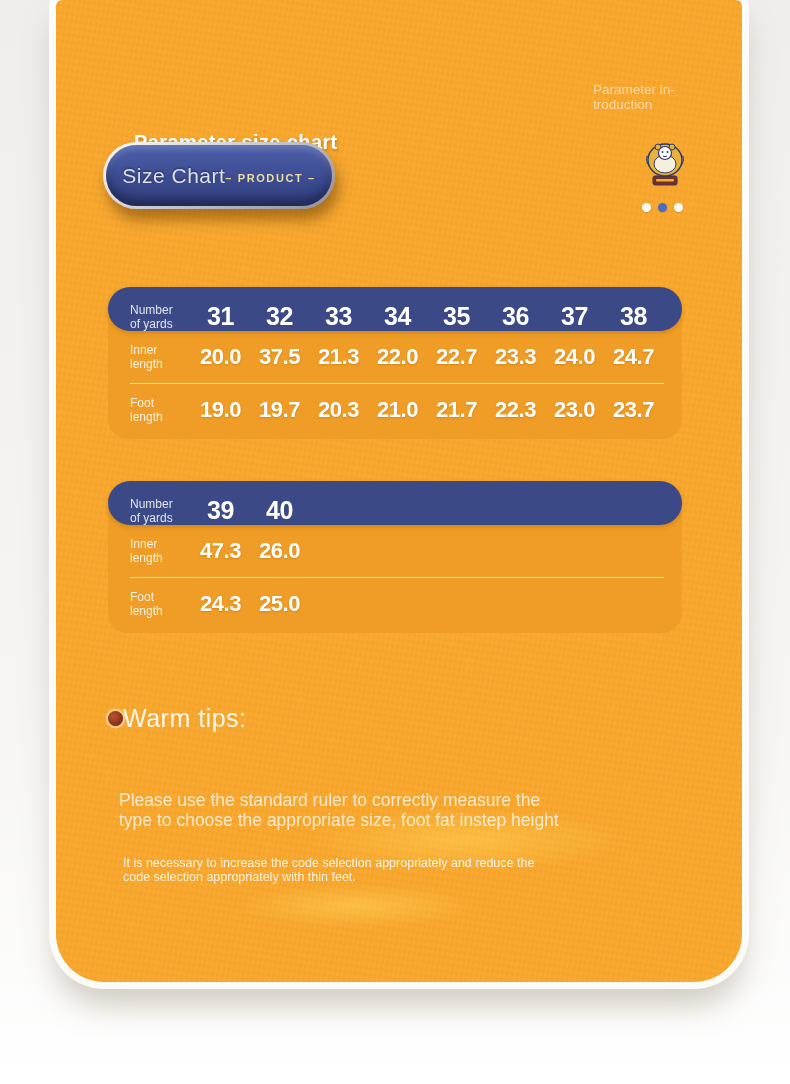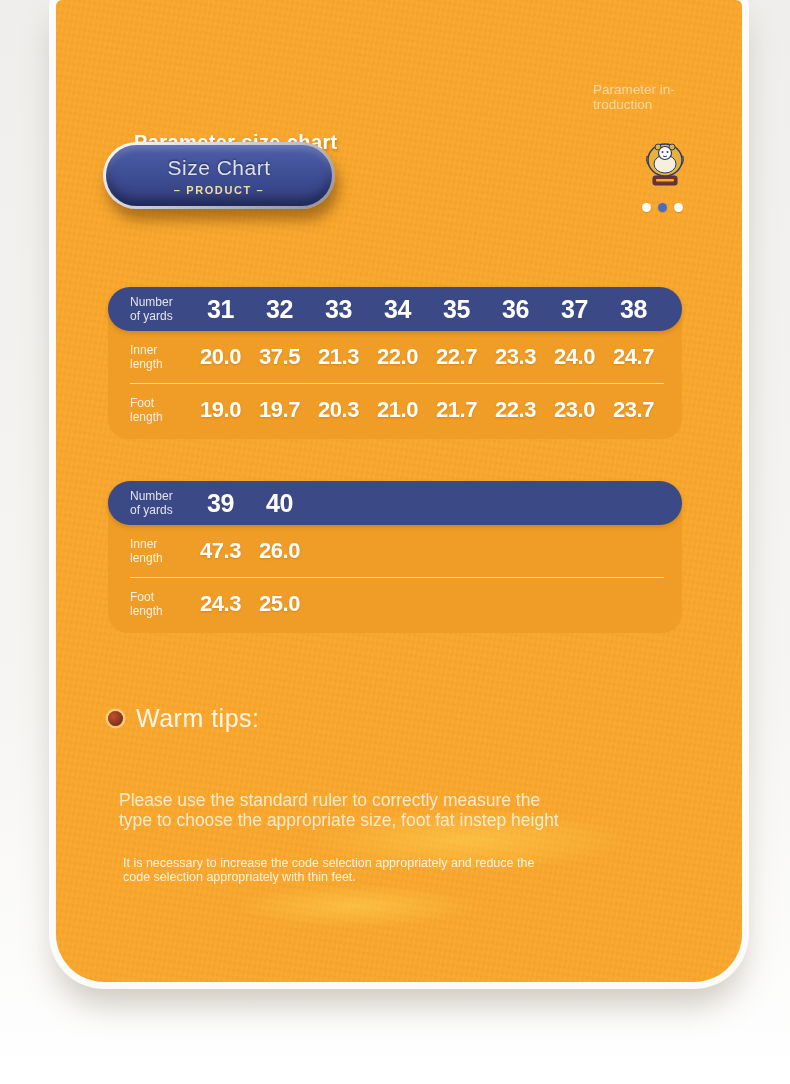--- a/index.html
+++ b/index.html
@@ -47,37 +47,37 @@
   .brand-badge { position:absolute; left:588px; top:138px; width:42px; height:54px; }
   .dots { position:absolute; left:586px; top:203px; display:flex; gap:7px; }
   .dot { width:9px; height:9px; border-radius:50%; background:#ffffff; box-shadow:0 1px 1px rgba(150,90,0,0.3); cursor:pointer; }
   .dot.active { background:#4a6cc9; }
   
   .size-table { position:absolute; left:52px; width:574px; }
   .size-table.t1 { top:287px; }
   .size-table.t2 { top:481px; }
   .st-header {
     position:relative; z-index:2; height:44px; border-radius:22px; background:#3b4a87;
-    display:flex; align-items:center; box-shadow:0 2px 5px rgba(125,72,0,0.28);
+    display:flex; align-items:flex-end; box-shadow:0 2px 5px rgba(125,72,0,0.28);
   }
   .st-label { width:83px; padding-left:22px; font-size:12px; line-height:1.18; color:rgba(255,255,255,0.85); }
   .st-sizes, .st-values { display:flex; flex:1; }
   .st-size-cell { width:59px; text-align:center; font-size:25px; font-weight:bold; color:#ffffff; letter-spacing:-0.5px; }
   .st-body {
     position:relative; z-index:1; margin-top:-22px; padding-top:22px; padding-bottom:3px;
     background:#ef9d26; border-radius:0 0 20px 20px;
   }
   .st-row { display:flex; align-items:center; height:52px; }
   .st-value-cell {
     width:59px; text-align:center; font-size:22px; font-weight:bold; color:#ffffff;
     letter-spacing:-0.5px; text-shadow:0 1px 2px rgba(160,95,0,0.35);
   }
   .st-divider { height:1px; margin:0 18px 0 22px; background:rgba(255,243,212,0.75); }
   
-  .tips-heading-row { position:absolute; left:52px; top:704px; display:flex; align-items:center; gap:13px; }
+  .tips-heading-row { position:absolute; left:52px; top:704px; display:flex; align-items:center; }
   .tip-bullet {
     width:15px; height:15px; border-radius:50%;
     background:radial-gradient(circle at 35% 35%, #c0502e, #7d2f1c 72%);
     box-shadow:0 0 0 2.5px rgba(255,236,200,0.55), 0 1px 2px rgba(140,80,0,0.4);
   }
   .tips-heading { font-size:25px; color:rgba(255,255,255,0.9); letter-spacing:0.5px; }
   .tip-line1 { position:absolute; left:62px; top:764px; font-size:14.5px; color:rgba(255,255,255,0.95); }
   .tip-para  { position:absolute; left:63px; top:790px; font-size:17.5px; line-height:20px; color:rgba(255,255,255,0.75); }
   .tip-note  { position:absolute; left:67px; top:856px; font-size:12.5px; line-height:14px; color:rgba(255,255,255,0.85); }
   .tip-contact { position:absolute; left:62px; top:888px; font-size:14px; line-height:15.5px; color:rgba(255,255,255,0.55); }
@@ -92,21 +92,21 @@
   <div class="card">
 
     <div class="page-title">Parameter size chart</div>
 
     <div class="intro-label">
         <div class="intro-line">Parameter in-</div>
         <div class="intro-line">troduction</div>
       </div>
 
     <button class="size-chart-btn">
-      <span class="inner" style="display:flex;flex-direction:column;align-items:center;justify-content:center;">
+      <span class="inner" style="display:flex;flex-direction:row;align-items:center;justify-content:center;">
         <span class="btn-label">Size Chart</span>
         <span class="btn-sublabel">– PRODUCT –</span>
       </span>
     </button>
 
     <svg class="brand-badge" viewBox="0 0 42 54">
       <rect x="9" y="38" width="24" height="9" rx="2" fill="#7d2f1c" stroke="#2e3a6e" stroke-width="1"></rect>
       <path d="M3 18 Q1 26 8 30 L12 24 Z" fill="#e8b23a" stroke="#2e3a6e" stroke-width="1"></path>
       <path d="M39 18 Q41 26 34 30 L30 24 Z" fill="#e8b23a" stroke="#2e3a6e" stroke-width="1"></path>
       <ellipse cx="21" cy="22" rx="17" ry="16" fill="#e8b23a" stroke="#2e3a6e" stroke-width="1.5"></ellipse>

